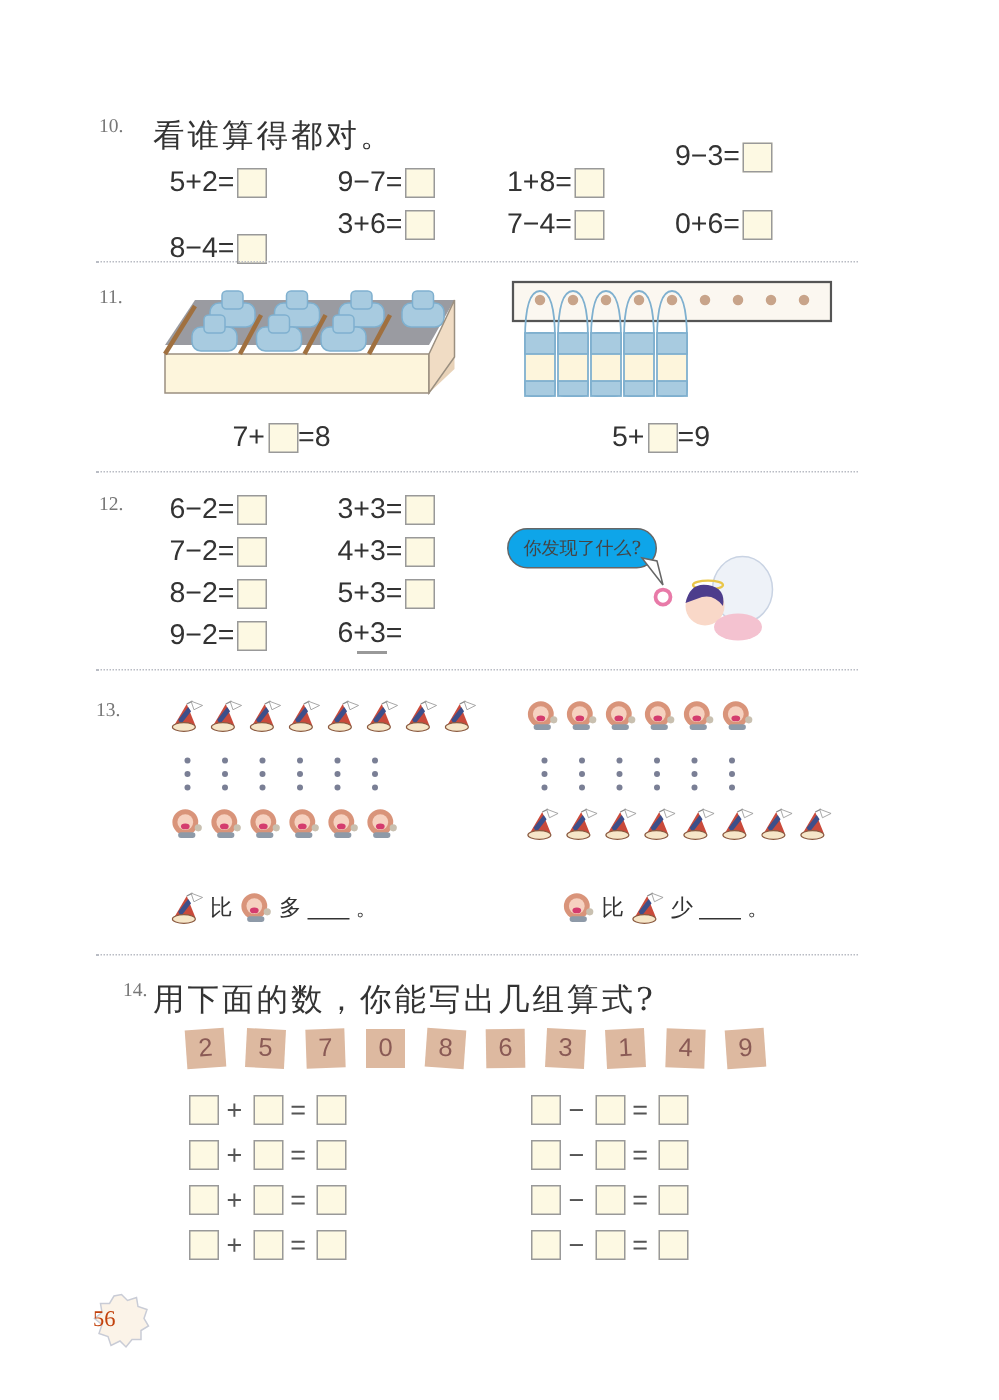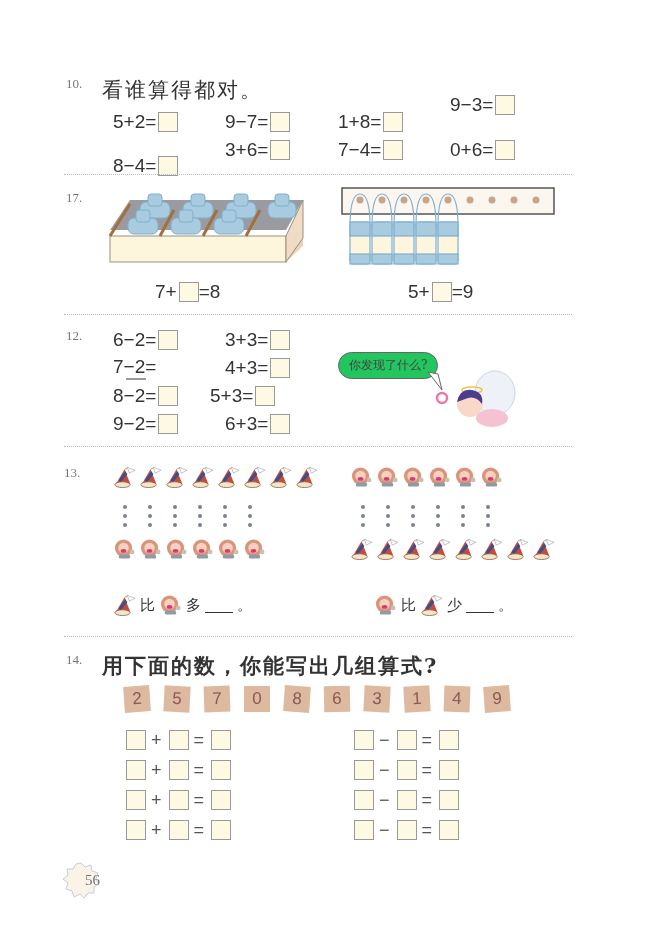--- a/index.html
+++ b/index.html
@@ -10,21 +10,21 @@
   .eq{font-family:"Liberation Sans",sans-serif;font-size:19px;color:#333;display:flex;align-items:center;height:24px;white-space:nowrap;}
   .box{display:inline-block;width:20px;height:20px;border:1.5px solid #999;background:#fdf9e3;box-sizing:border-box;margin-left:2px;}
   .divider{position:absolute;left:64px;width:508px;border-top:1.5px dotted #b9bcc4;}
   .card{display:inline-flex;align-items:center;justify-content:center;width:26px;height:26px;background:#ddb9a0;color:#8a5a55;font-family:"Liberation Sans",sans-serif;font-size:17px;margin-right:14px;}
   .dots{display:flex;gap:20px;}
   .dotcol{display:flex;flex-direction:column;gap:5px;width:5px;align-items:center;}
   .dot{width:4px;height:4px;border-radius:2px;background:#7a7f95;}
   .row-icons{display:flex;gap:3px;}
   .hat{width:23px;height:22px;}
   .lion{width:23px;height:22px;}
-  .bubble{border:1.5px solid #666;border-radius:14px;padding:4px 10px;font-family:"DejaVu Serif",serif;font-size:12px;color:#444;background:#22c55e;}
+  .bubble{border:1.5px solid #666;border-radius:14px;padding:4px 10px;font-family:"DejaVu Serif",serif;font-size:12px;color:#444;background:#0ea5e9;}
   .blank{display:inline-block;width:28px;border-bottom:1.5px solid #333;height:14px;}
   .op{font-size:18px;color:#555;margin:0 5px;font-family:"Liberation Sans",sans-serif;}
 </style>
 </head>
 <body>
 
 <div class="abs qnum" style="left:66px;top:76px;">10.</div>
 <div class="abs qtitle" style="left:102px;top:76px;">看谁算得都对。</div>
 
 <div class="abs eq" style="left:113px;top:110px;">
@@ -56,21 +56,21 @@
     <span>7−4=</span>
     <span class="box"></span>
   </div>
 <div class="abs eq" style="left:450px;top:138px;">
     <span>0+6=</span>
     <span class="box"></span>
   </div>
 
 <div class="divider" style="top:174px;"></div>
 
-<div class="abs qnum" style="left:66px;top:190px;">17.</div>
+<div class="abs qnum" style="left:66px;top:190px;">11.</div>
 
 <svg class="abs" style="left:108px;top:190px;" width="200" height="78">
   <polygon points="22,10 195,10 178,40 2,40" fill="#9a9ba1"></polygon>
   <g fill="#a8cbe0" stroke="#7fb0cf" stroke-width="1">
     <rect x="32" y="12" width="30" height="16" rx="6"></rect>
       <rect x="40" y="4" width="14" height="12" rx="3"></rect>
     <rect x="75" y="12" width="30" height="16" rx="6"></rect>
       <rect x="83" y="4" width="14" height="12" rx="3"></rect>
     <rect x="118" y="12" width="30" height="16" rx="6"></rect>
       <rect x="126" y="4" width="14" height="12" rx="3"></rect>
@@ -150,45 +150,45 @@
     <span>=9</span>
   </div>
 
 <div class="divider" style="top:314px;"></div>
 
 <div class="abs qnum" style="left:66px;top:328px;">12.</div>
 <div class="abs eq" style="left:113px;top:328px;">
     <span>6−2=</span>
     <span class="box"></span>
   </div>
-<div class="abs eq" style="left:113px;top:356px;flex-direction:column;">
+<div class="abs eq" style="left:113px;top:356px;">
     <span>7−2=</span>
     <span class="box"></span>
   </div>
 <div class="abs eq" style="left:113px;top:384px;">
     <span>8−2=</span>
     <span class="box"></span>
   </div>
 <div class="abs eq" style="left:113px;top:412px;">
     <span>9−2=</span>
     <span class="box"></span>
   </div>
 <div class="abs eq" style="left:225px;top:328px;align-items:center;">
     <span>3+3=</span>
     <span class="box"></span>
   </div>
 <div class="abs eq" style="left:225px;top:356px;">
     <span>4+3=</span>
     <span class="box"></span>
   </div>
-<div class="abs eq" style="left:210px;top:384px;text-align:right;">
+<div class="abs eq" style="left:225px;top:384px;text-align:right;">
     <span>5+3=</span>
     <span class="box"></span>
   </div>
-<div class="abs eq" style="left:225px;top:412px;">
+<div class="abs eq" style="left:225px;top:412px;flex-direction:column;">
     <span>6+3=</span>
     <span class="box"></span>
   </div>
 
 <div class="abs bubble" style="left:338px;top:352px;">你发现了什么?</div>
 <svg class="abs" style="left:420px;top:368px;" width="100" height="70">
   <path d="M8,4 L22,22 L18,6 Z" fill="#fff" stroke="#666" stroke-width="1"></path>
   <ellipse cx="75" cy="25" rx="20" ry="22" fill="#eef2f8" stroke="#c9d3e3"></ellipse>
   <circle cx="22" cy="30" r="5" fill="none" stroke="#e87aa8" stroke-width="2.5"></circle>
   <ellipse cx="52" cy="22" rx="10" ry="3" fill="none" stroke="#e9c64a" stroke-width="1.5"></ellipse>
@@ -398,22 +398,22 @@
   <svg class="hat">
       <use href="#hat"></use>
     </svg>
   <span>少</span>
   <span class="blank"></span>
   <span>。</span>
 </div>
 
 <div class="divider" style="top:636px;"></div>
 
-<div class="abs qnum" style="left:66px;top:652px;">14.</div>
-<div class="abs qtitle" style="left:102px;top:652px;font-weight:bold;">用下面的数，你能写出几组算式?</div>
+<div class="abs qnum" style="left:82px;top:652px;">14.</div>
+<div class="abs qtitle" style="left:102px;top:652px;">用下面的数，你能写出几组算式?</div>
 
 <div class="abs" style="left:124px;top:686px;display:flex;">
   <span class="card" style="transform:rotate(-4deg);">2</span>
   <span class="card" style="transform:rotate(3deg);">5</span>
   <span class="card" style="transform:rotate(-2deg);">7</span>
   <span class="card" style="transform:rotate(0deg);">0</span>
   <span class="card" style="transform:rotate(4deg);">8</span>
   <span class="card" style="transform:rotate(-1deg);">6</span>
   <span class="card" style="transform:rotate(3deg);">3</span>
   <span class="card" style="transform:rotate(-3deg);">1</span>
@@ -479,13 +479,13 @@
       <span class="op">−</span>
       <span class="box"></span>
       <span class="op">=</span>
       <span class="box"></span>
     </div>
 </div>
 
 <svg class="abs" style="left:62px;top:862px;" width="38" height="38">
   <polygon points="19,1 23,5 29,3 30,9 36,11 34,17 37,22 32,25 32,31 26,31 22,36 18,32 12,35 10,29 4,27 6,21 1,17 6,13 5,7 11,7 14,2" fill="#fbf3e8" stroke="#c9ccd6" stroke-width="1"></polygon>
 </svg>
-<div class="abs" style="left:62px;top:872px;width:38px;text-align:right;font-family:'Liberation Serif',serif;font-size:15px;color:#737373;">56</div>
+<div class="abs" style="left:62px;top:872px;width:38px;text-align:left;font-family:'Liberation Serif',serif;font-size:15px;color:#c2410c;">56</div>
 
 </body></html>

